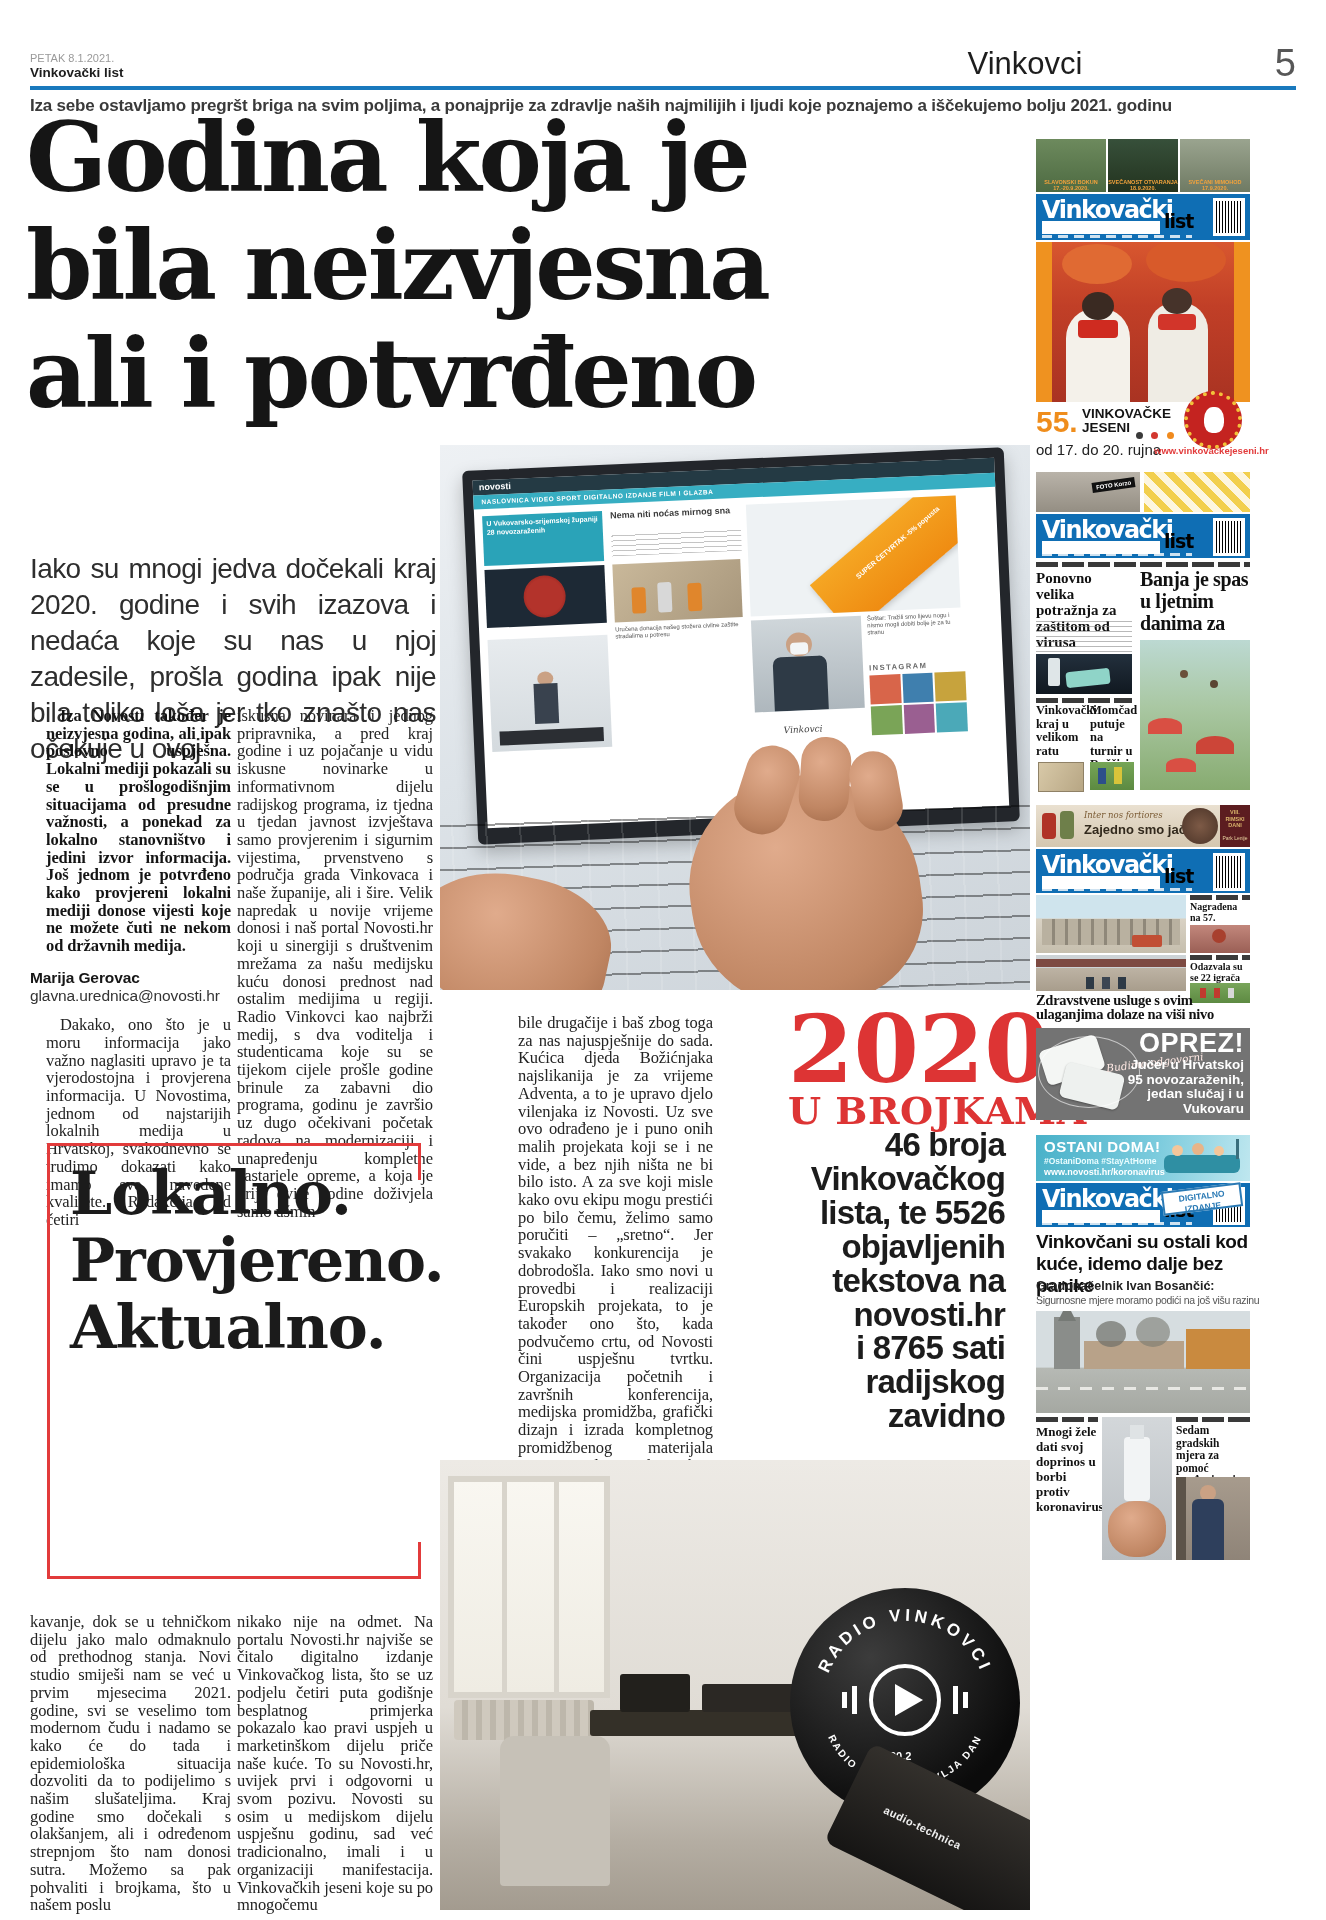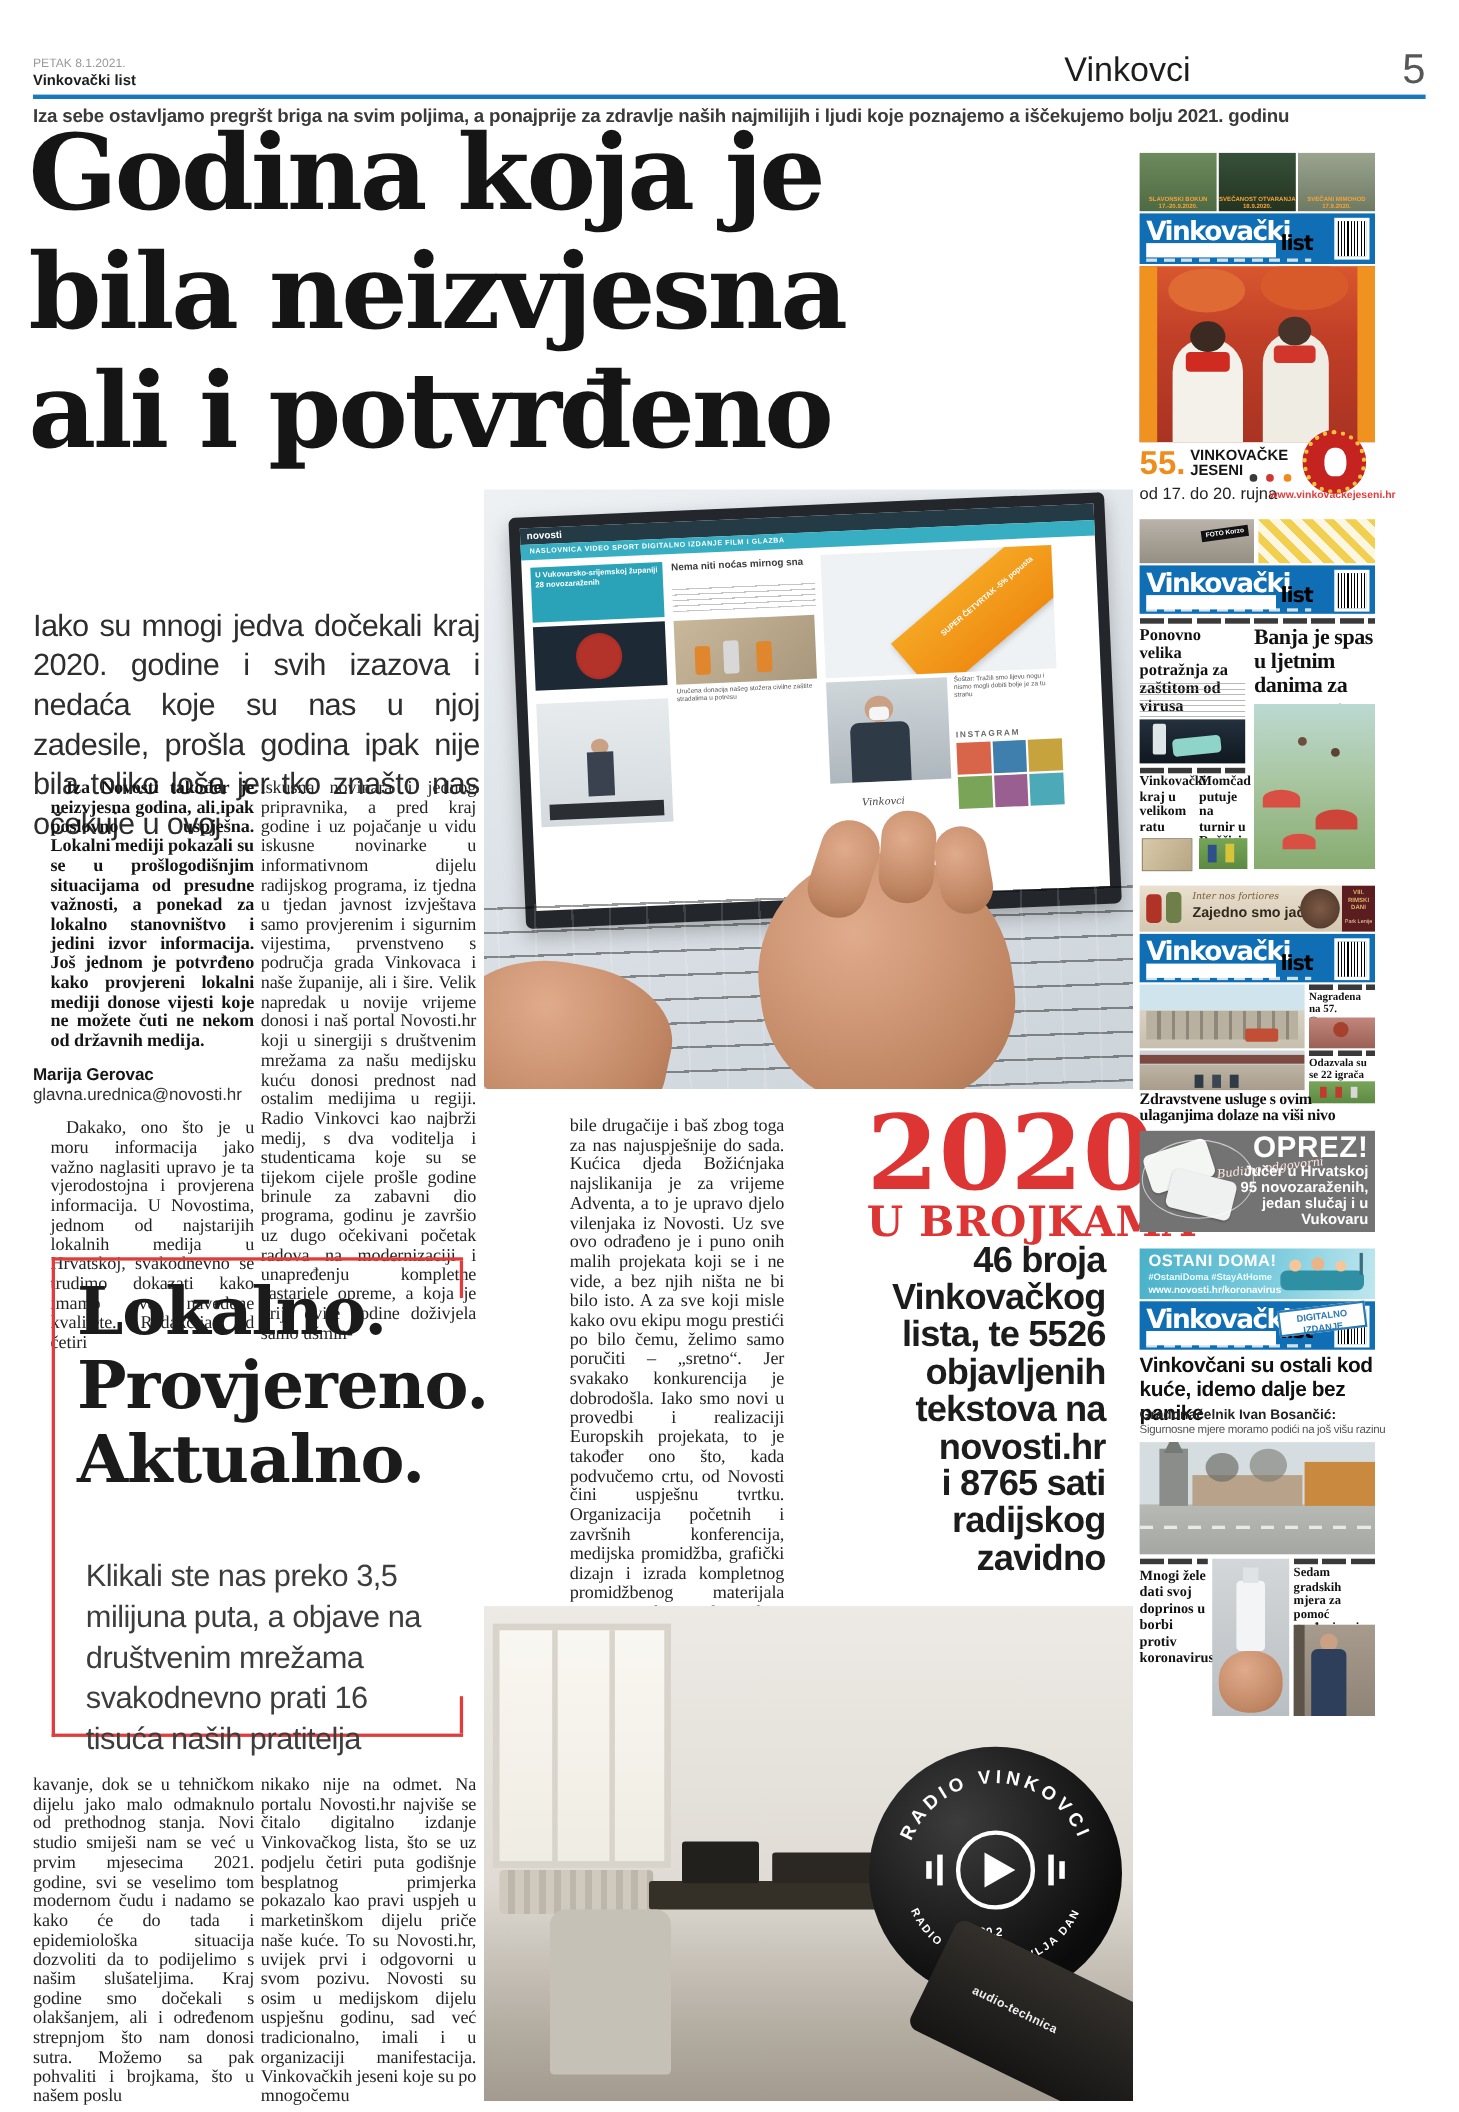--- a/index.html
+++ b/index.html
@@ -135,21 +135,20 @@
 </div>
 
 <div class="abs" style="left:47px;top:1143px;width:371px;height:430px;border-left:3px solid #e23b3b;border-top:3px solid #e23b3b;border-bottom:3px solid #e23b3b">
   <div class="abs" style="right:0;top:0;width:3px;height:34px;background:#e23b3b"></div>
   <div class="abs" style="right:0;bottom:0;width:3px;height:34px;background:#e23b3b"></div>
   <div class="abs pqhead" style="left:20px;top:14px">
     <div>Lokalno.</div>
     <div>Provjereno.</div>
     <div>Aktualno.</div>
   </div>
-  <div class="abs pqsub" style="left:28px;top:268px;width:330px">Klikali ste nas preko 3,5 milijuna puta, a objave na društvenim mrežama svakodnevno prati 16 tisuća naših pratitelja</div>
 </div>
 
 <div class="abs" style="left:440px;top:1460px;width:590px;height:450px;overflow:hidden;background:linear-gradient(#edeae5 0%,#e0dcd5 55%,#b4ada2 85%,#a39b8f 100%)">
   <div class="abs" style="left:8px;top:16px;width:150px;height:210px;background:linear-gradient(#f9f7f1,#efece3);border:6px solid #d8d4cb">
     <div class="abs" style="left:48px;top:0;width:5px;height:100%;background:#d8d4cb"></div>
     <div class="abs" style="left:100px;top:0;width:5px;height:100%;background:#d8d4cb"></div>
   </div>
   <div class="abs" style="left:14px;top:240px;width:140px;height:40px;background:repeating-linear-gradient(90deg,#cfc9be 0 8px,#bdb7ab 8px 14px);border-radius:4px"></div>
   <div class="abs" style="left:150px;top:250px;width:300px;height:26px;background:#343028;border-radius:3px"></div>
   <div class="abs" style="left:180px;top:214px;width:70px;height:38px;background:#22201c;border-radius:3px"></div>

